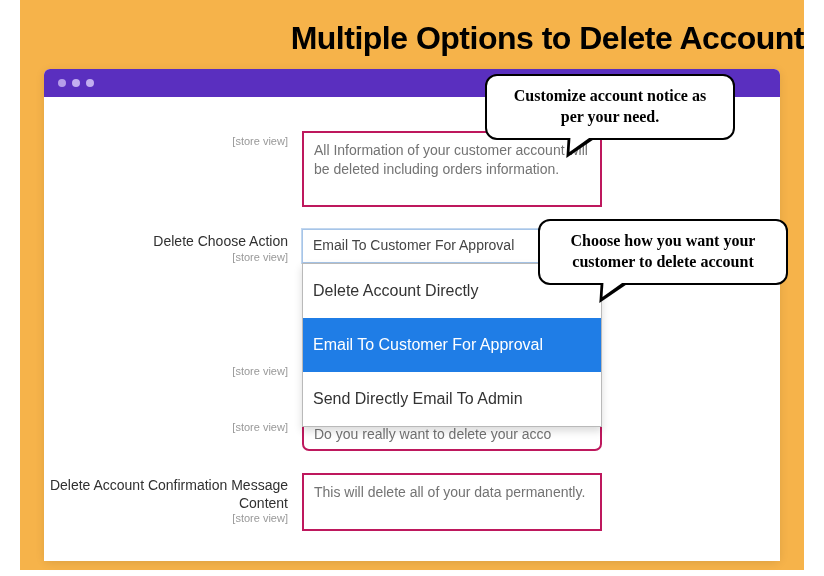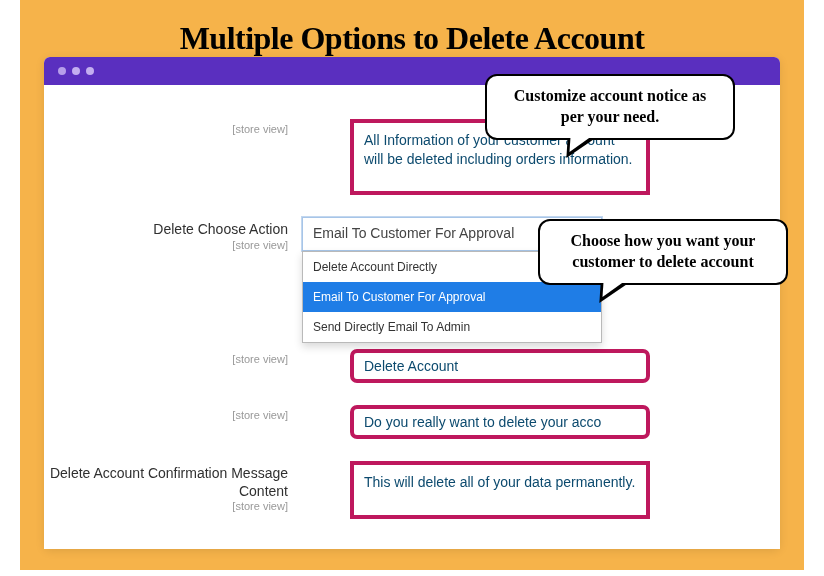--- a/index.html
+++ b/index.html
@@ -12,26 +12,26 @@
     position: relative;
   }
   .stage {
     margin: 0 20px 20px 20px;
     background: #f6b34a;
     height: 570px;
     position: relative;
     padding: 0;
   }
   .title {
-    text-align: center;
+    text-align: right;
     font-weight: 900;
     font-size: 32px;
-    font-family: Liberation Serif, serif;
+    font-family: Liberation Sans, sans-serif;
     color: #000;
-    padding: 20px 0 0 0;
+    padding: 20px 0 12px 0;
     letter-spacing: -0.5px;
   }
 
   .browser {
     margin: 0 24px;
     background: #fff;
     border-radius: 6px;
     box-shadow: 0 2px 10px rgba(0,0,0,.1);
     overflow: visible;
     position: relative;
@@ -82,26 +82,25 @@
     color: #999;
     margin-top: 0;
   }
   .ctrl {
     flex: 0 0 300px;
     width: 300px;
     position: relative;
   }
   .input, .textarea, .select {
     width: 100%;
-    border: 4px solid #be185d;
+    border: 2px solid #be185d;
     background: #fff;
     font-family: -apple-system, "Segoe UI", Arial, sans-serif;
     font-size: 14px;
-    color: #0c4a6e;
-    margin-left: 48px;
+    color: #737373;
   }
   .input {
     height: 34px;
     padding: 6px 10px;
     border-radius: 7px;
   }
   .textarea {
     padding: 8px 10px;
     line-height: 1.35;
     resize: none;
@@ -133,22 +132,22 @@
     position: absolute;
     top: 34px;
     left: 0;
     width: 100%;
     background: #fff;
     border: 1px solid #b9b9b9;
     box-shadow: 0 4px 8px rgba(0,0,0,.15);
     z-index: 5;
   }
   .opt {
-    font-size: 12px;
-    padding: 8px 10px;
+    font-size: 16px;
+    padding: 18px 10px;
     color: #333;
     cursor: default;
   }
   .opt.sel {
     background: #1f7de6;
     color: #fff;
   }
   .row.with-dd { margin-bottom: 98px; }
 
   

